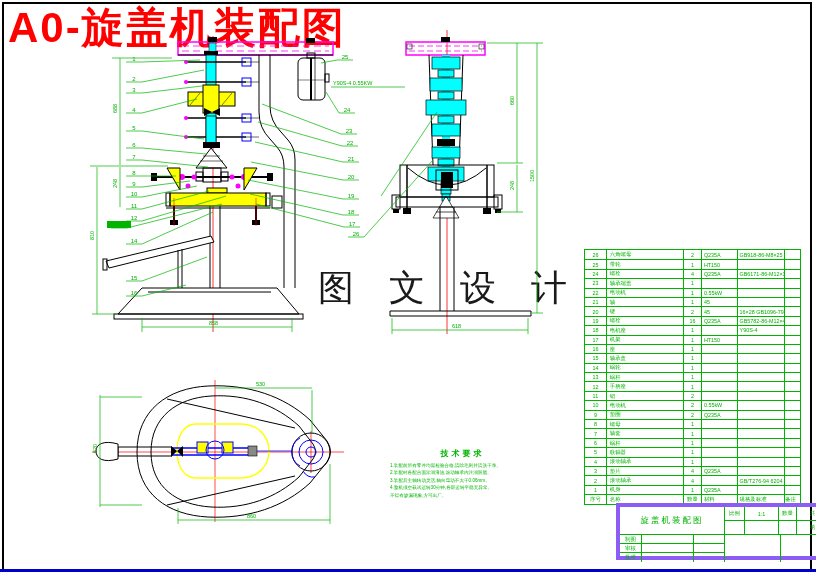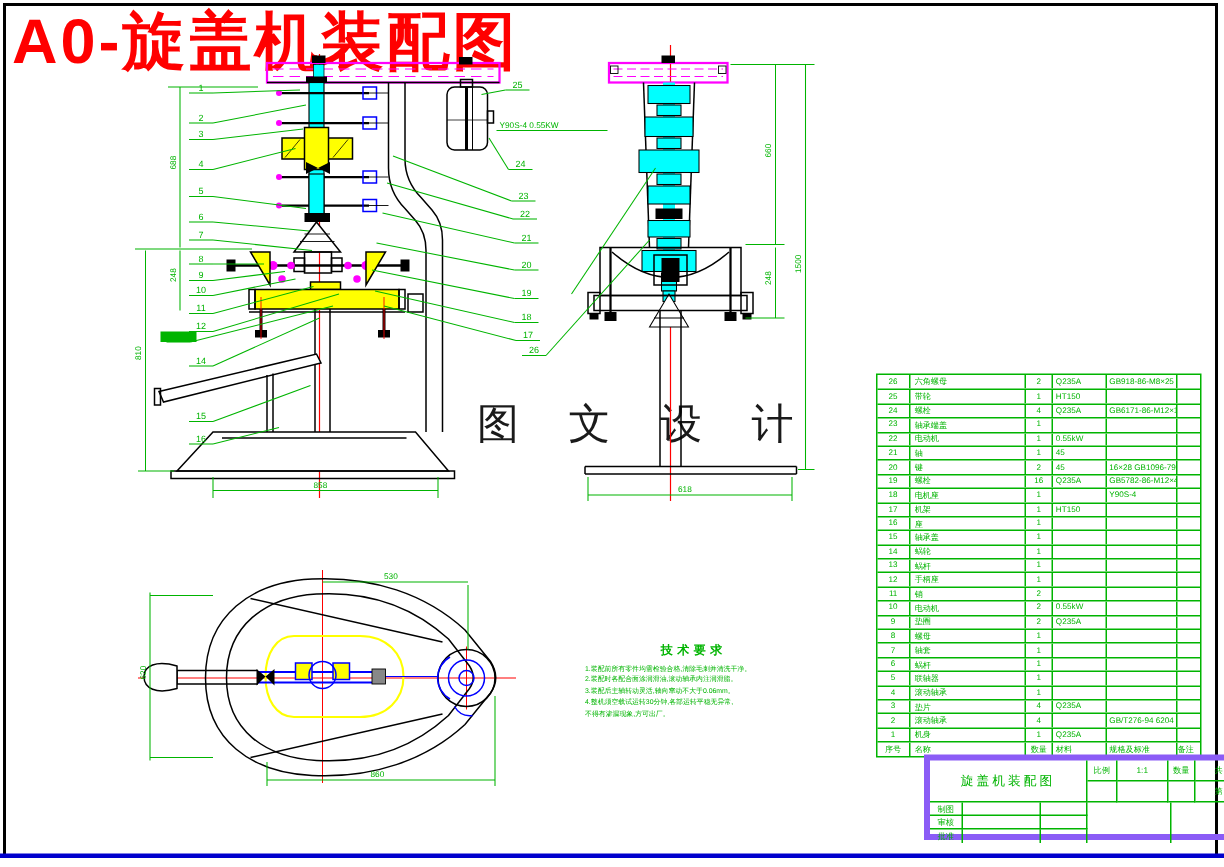--- a/index.html
+++ b/index.html
@@ -2,24 +2,24 @@
 <html><head>
 <meta charset="utf-8">
 <style>
   html,body{margin:0;padding:0;background:#fff;}
   .sheet{position:relative;width:816px;height:578px;background:#ffffff;overflow:hidden;
          font-family:"Liberation Sans",sans-serif;}
   .frame{position:absolute;left:2px;top:2px;width:810px;height:570px;border:2px solid #000;box-sizing:border-box;}
   .blueline{position:absolute;left:0;top:569px;width:816px;height:3px;background:#0000cd;}
   .main-title{position:absolute;left:8px;top:0;font-size:42px;font-weight:bold;color:#ff0000;
               letter-spacing:2px;white-space:nowrap;}
-  .watermark{position:absolute;left:318px;top:264px;font-size:28px;color:#1a1a1a;letter-spacing:13px;
+  .watermark{position:absolute;left:318px;top:264px;font-size:36px;color:#1a1a1a;letter-spacing:13px;
              font-family:"Liberation Serif",serif;white-space:nowrap;}
   svg.draw{position:absolute;left:0;top:0;}
-  .tech{position:absolute;left:390px;top:428px;width:145px;color:#00b400;}
+  .tech{position:absolute;left:390px;top:448px;width:145px;color:#00b400;}
   .tech-title{text-align:center;font-size:8px;font-weight:bold;letter-spacing:3px;margin-bottom:3px;}
   .tech-line{font-size:4.6px;line-height:7.4px;white-space:nowrap;}
   .ptable{position:absolute;left:584px;top:249px;width:217px;border:1px solid #00b400;box-sizing:border-box;
           color:#00b400;background:transparent;}
   .prow{display:flex;height:9.4px;box-sizing:border-box;border-top:1px solid #00b400;font-size:5.4px;overflow:hidden;}
   .prow:first-child{border-top:none;}
   .pc{box-sizing:border-box;border-right:1px solid #00b400;height:100%;display:flex;align-items:center;
       overflow:hidden;white-space:nowrap;}
   .pc:last-child{border-right:none;}
   .w0{width:22px;justify-content:center;}

